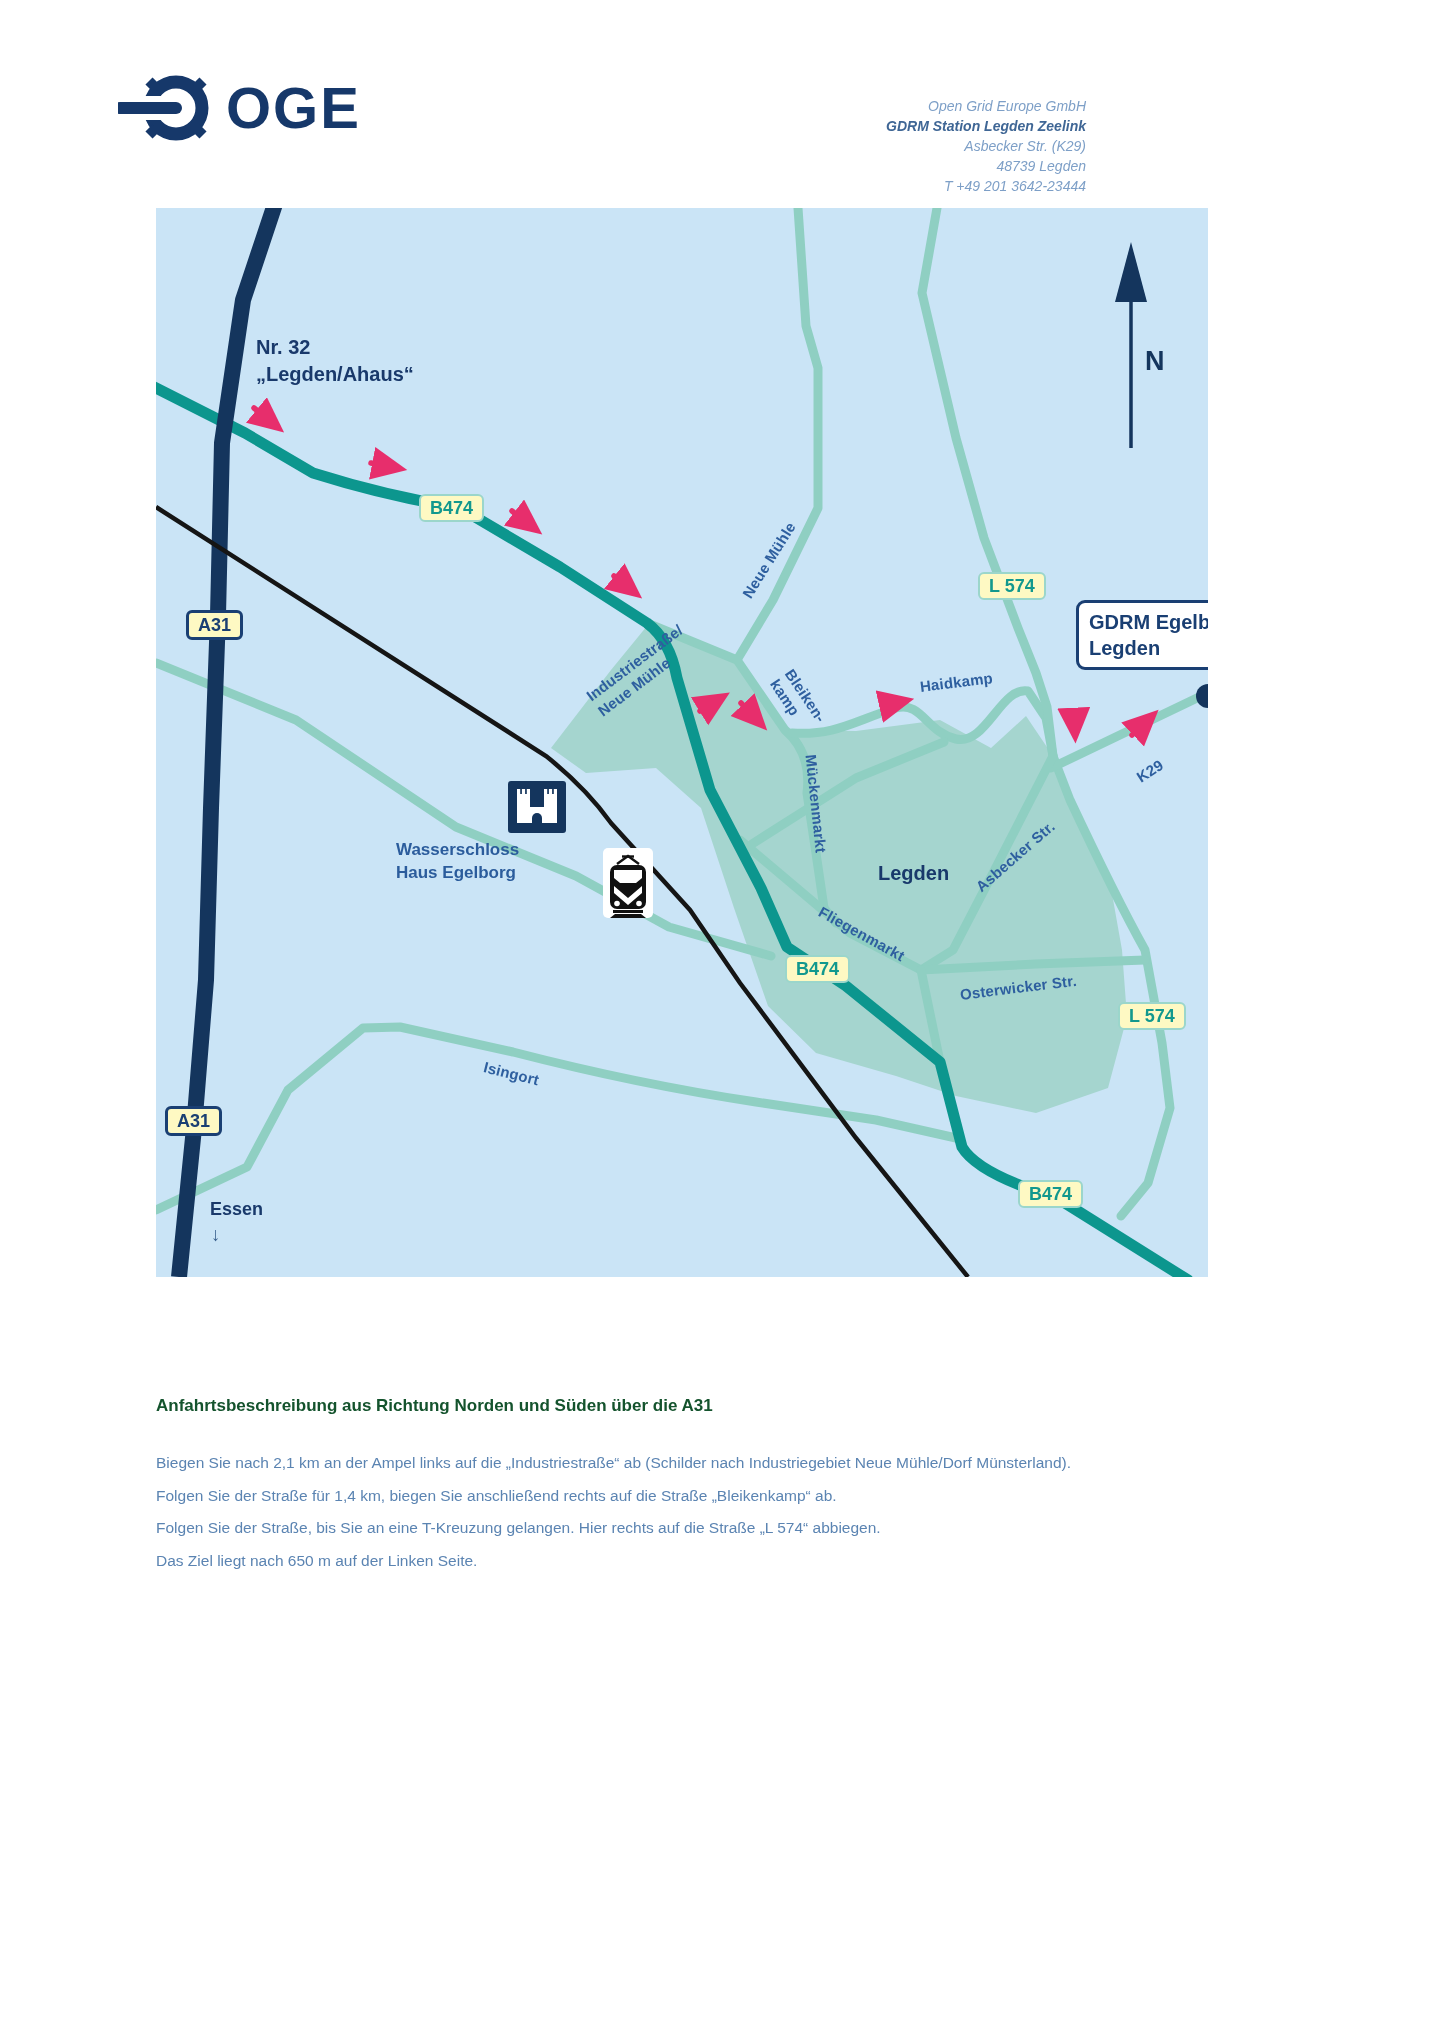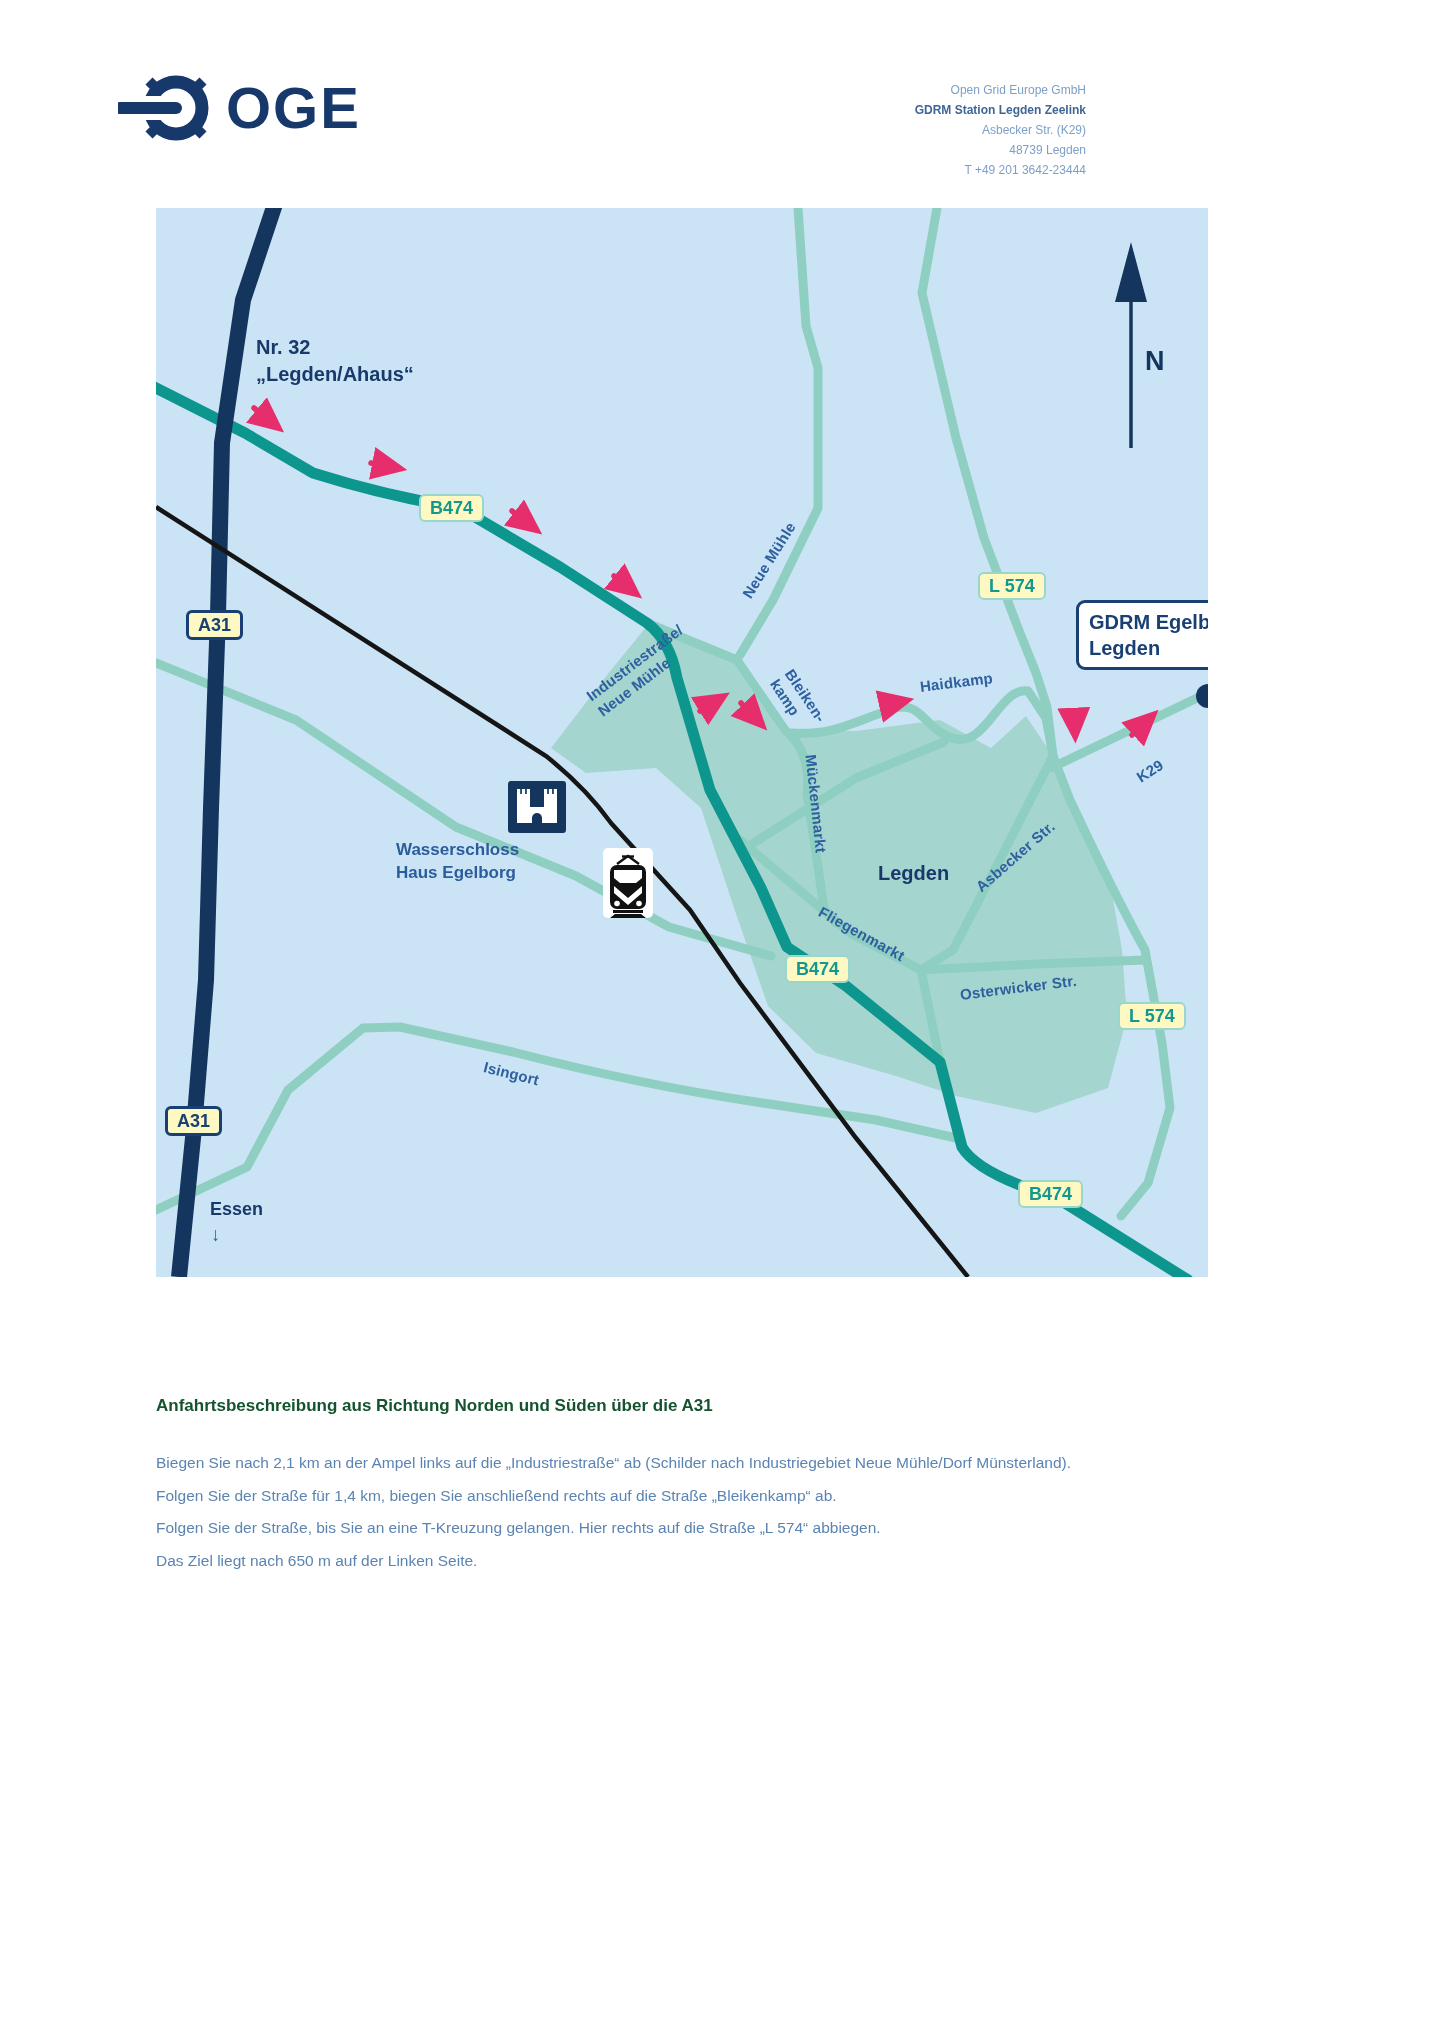--- a/index.html
+++ b/index.html
@@ -1,21 +1,21 @@
 <!DOCTYPE html>
 <html><head>
 <meta charset="utf-8">
 <style>
   html,body{margin:0;padding:0;background:#ffffff;}
   .page{position:relative;width:1208px;height:2038px;background:#fff;overflow:hidden;
         font-family:"Liberation Sans", sans-serif;border-radius:18px;}
   
   .logo{position:absolute;left:118px;top:66px;width:310px;height:86px;}
-  .address{position:absolute;right:122px;top:80px;text-align:right;
-           font-size:12px;line-height:20px;color:#7d9fc7;}
+  .address{position:absolute;right:122px;top:96px;text-align:right;
+           font-size:14px;line-height:20px;color:#7d9fc7;font-style:italic;}
   .address .bold{font-weight:bold;color:#3f6695;}
   
   .map{position:absolute;left:156px;top:208px;width:1156px;height:1069px;background:#cae4f6;}
   .map-svg{position:absolute;left:0;top:0;width:100%;height:100%;}
   .maplabel{position:absolute;font-size:15px;font-weight:bold;color:#2e5f9f;white-space:nowrap;
             transform-origin:0 50%;letter-spacing:.2px;}
   .navylabel{position:absolute;font-weight:bold;color:#19396b;white-space:nowrap;}
   .badge{position:absolute;background:#fef9c3;border-radius:6px;font-weight:bold;white-space:nowrap;
          padding:1px 9px;font-size:18px;line-height:22px;}
   .badge.navy{border:3px solid #1a3f73;color:#1a3f73;}

